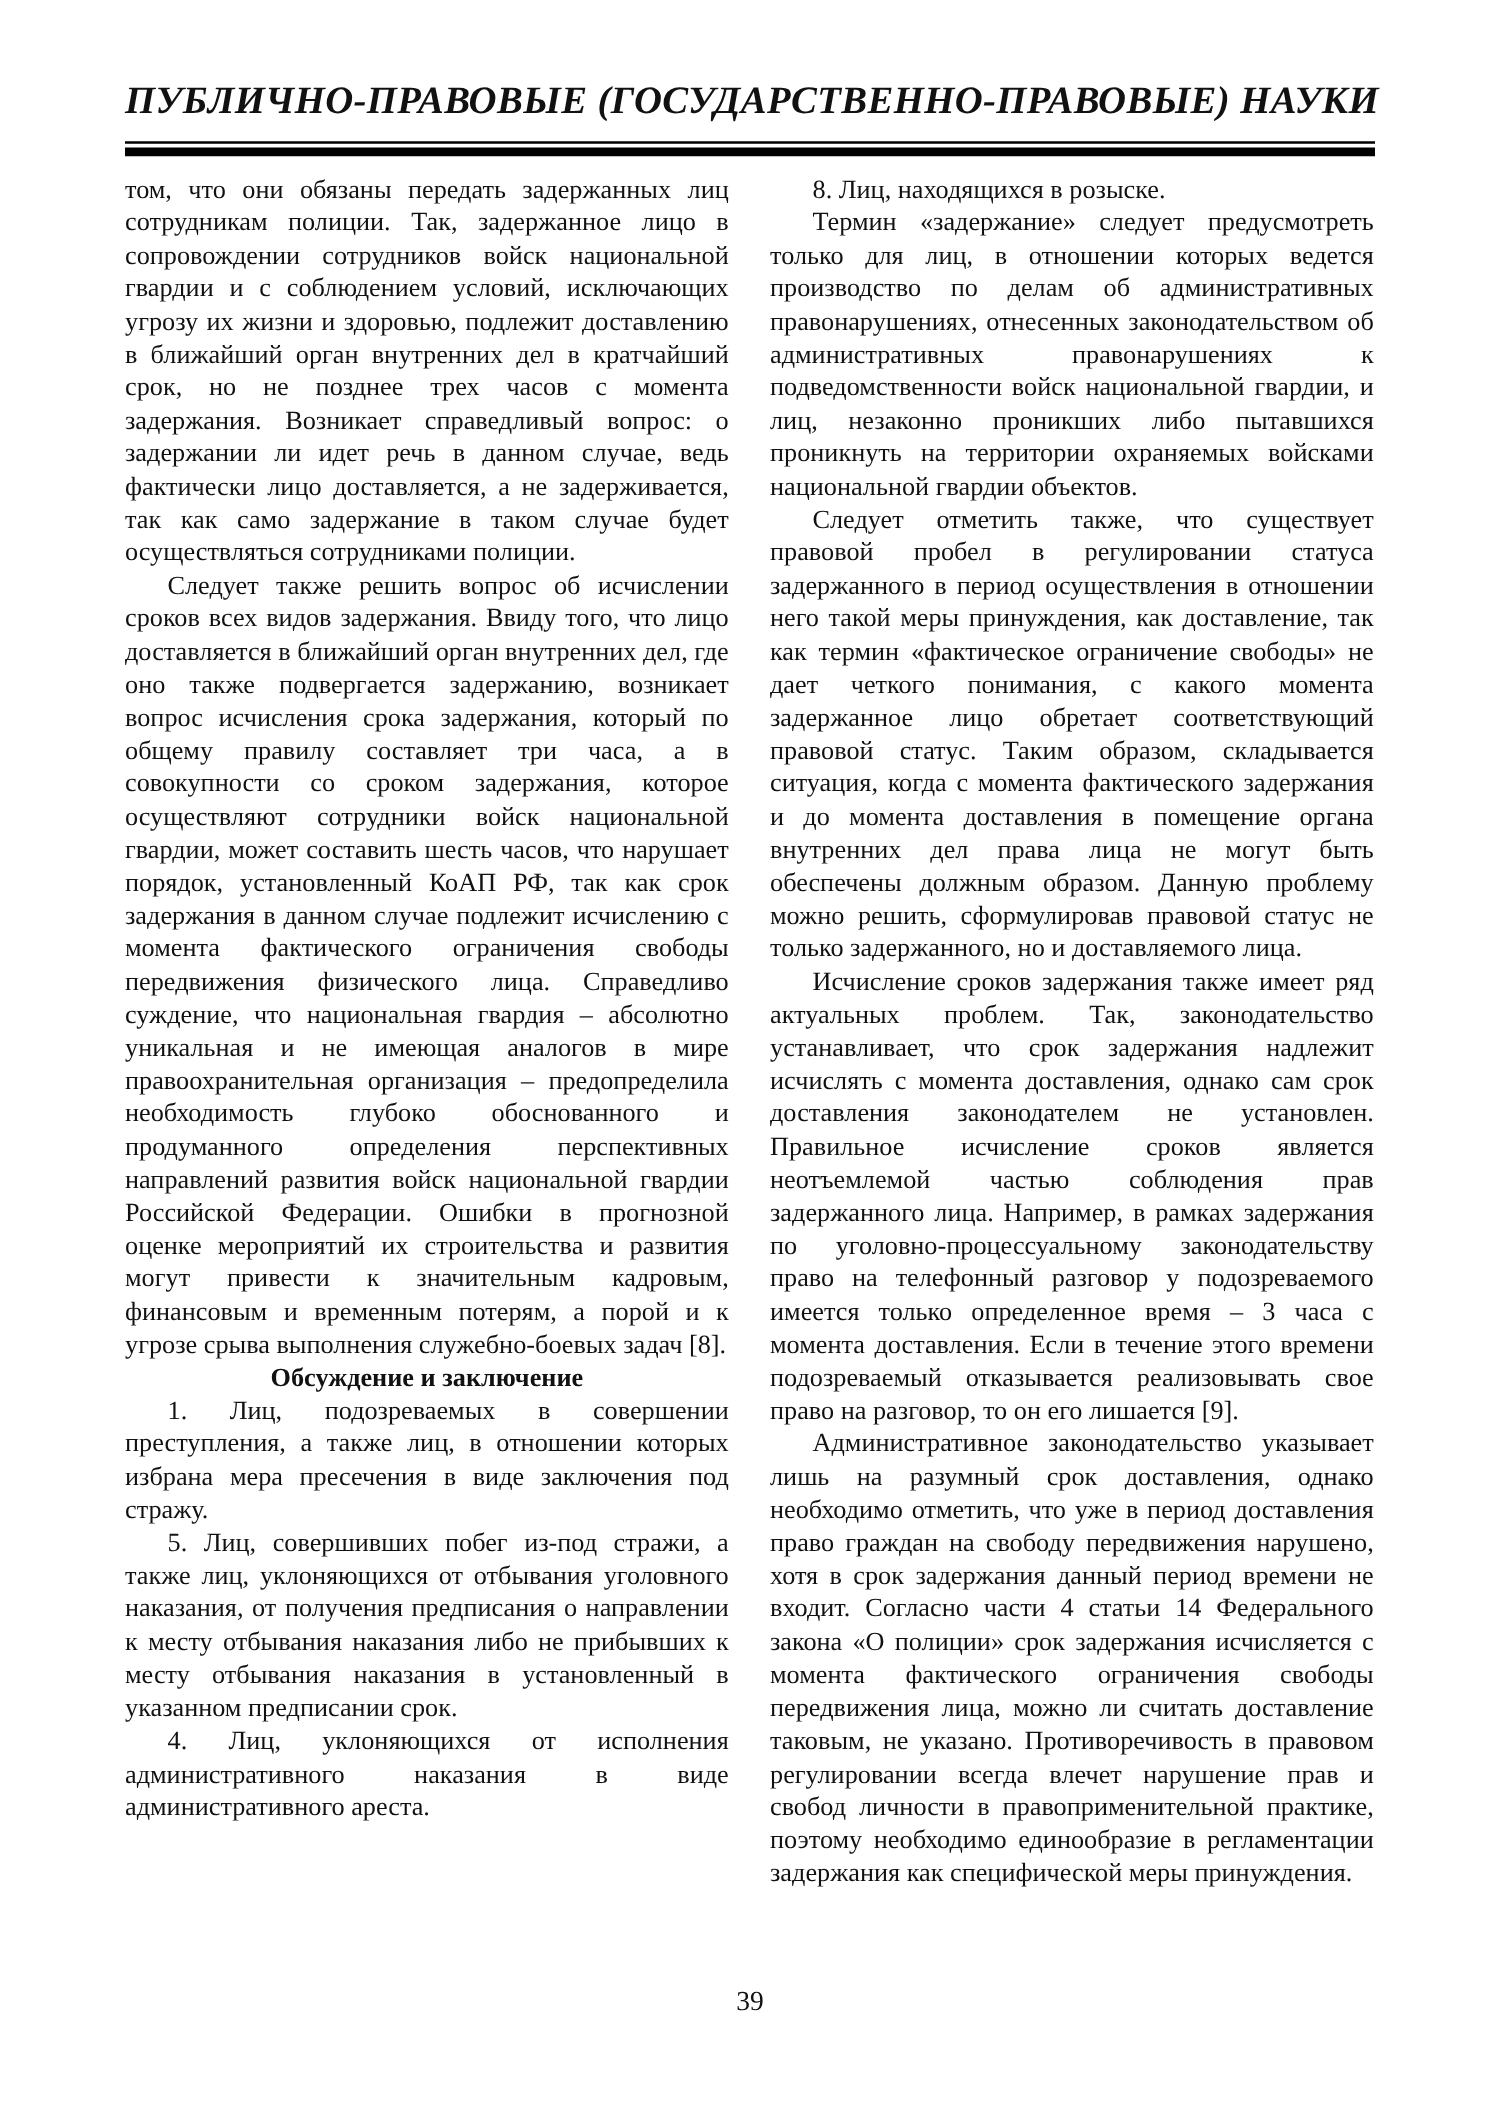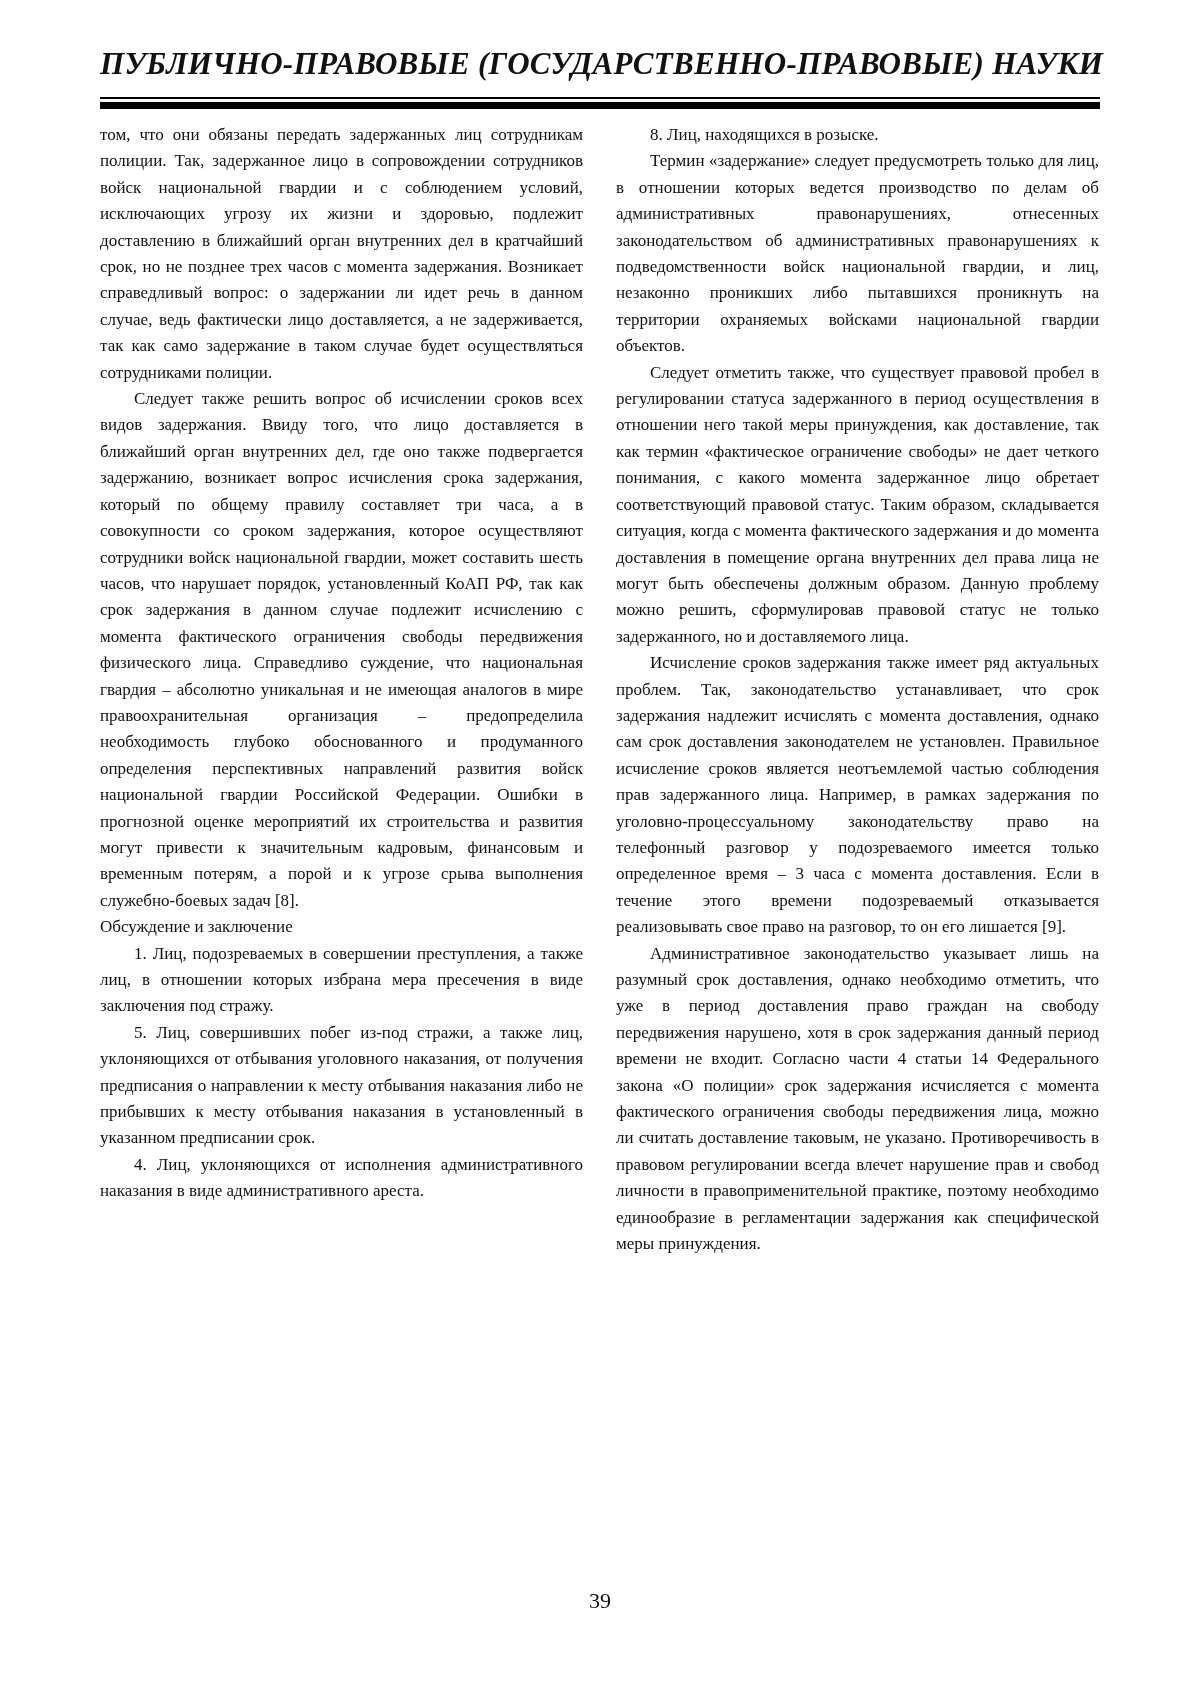--- a/index.html
+++ b/index.html
@@ -10,21 +10,21 @@
   .page {
     position: relative;
     width: 1200px;
     height: 1697px;
     background: #ffffff;
     color: #111111;
     font-family: "Liberation Serif", "DejaVu Serif", serif;
     overflow: hidden;
   }
   .running-head {
-    padding-top: 44px;
+    padding-top: 60px;
     width: 1000px;
     margin: 0 auto;
     text-align: center;
     font-size: 31px;
     line-height: 40px;
     font-weight: bold;
     font-style: italic;
     letter-spacing: 0.3px;
     white-space: nowrap;
   }
@@ -46,32 +46,32 @@
     margin: 13px auto 0 auto;
     display: flex;
     gap: 33px;
   }
   .col {
     width: 483px;
     flex: 0 0 483px;
   }
   .col p {
     margin: 0;
-    font-size: 17px;
+    font-size: 21px;
     line-height: 26.4px;
     text-align: justify;
     text-indent: 34px;
   }
   .col p.cont {
     text-indent: 0;
   }
   .col p.section-heading {
-    text-align: left;
+    text-align: center;
     text-indent: 0;
-    font-weight: normal;
+    font-weight: bold;
   }
   .page-number {
     position: absolute;
     top: 1588px;
     left: 0;
     width: 1200px;
     text-align: center;
     font-size: 22px;
     line-height: 26px;
   }

